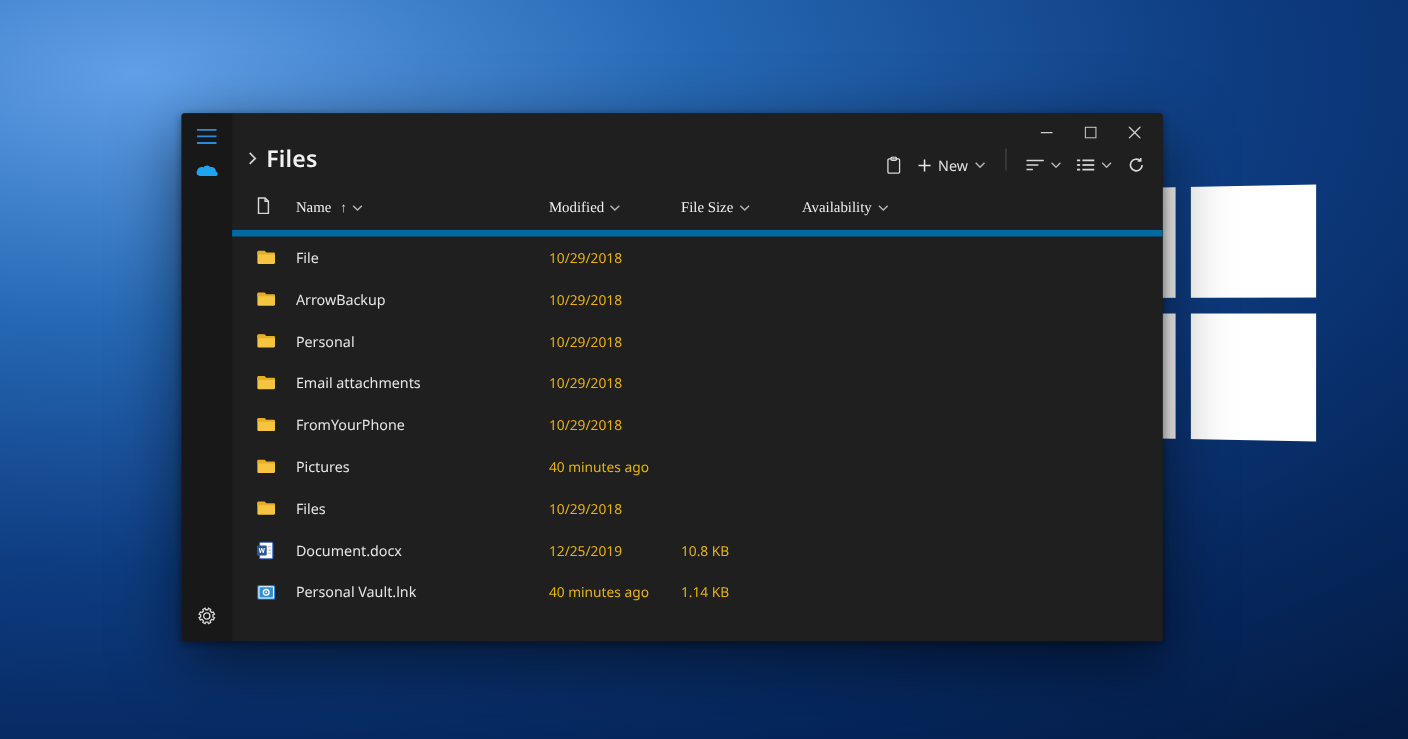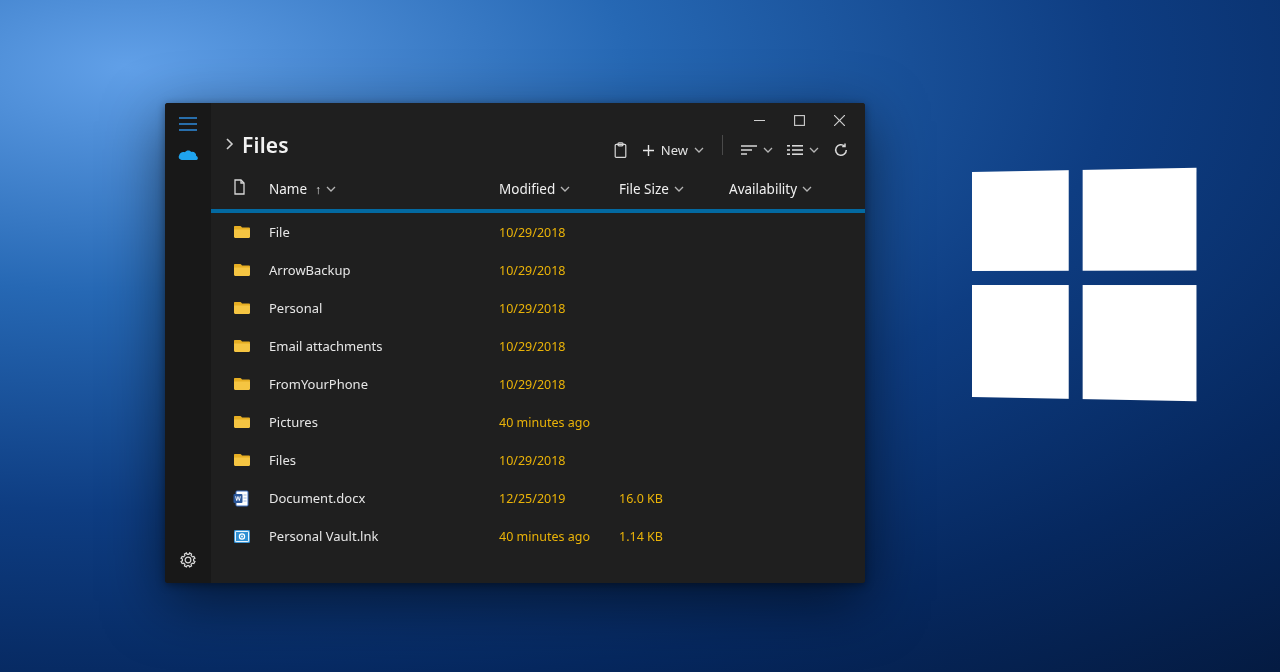--- a/index.html
+++ b/index.html
@@ -23,21 +23,21 @@
     transform: perspective(1700px) rotateY(-16deg);
     transform-origin: left center;
   }
   .win-logo .tile { background: #ffffff; }
 
   
   .app-window {
     position: absolute;
     top: 103px;
     left: 165px;
-    width: 700px;
+    width: 892px;
     height: 480px;
     background: #1f1f1f;
     border-radius: 3px;
     box-shadow: 0 18px 60px rgba(0,0,0,0.55), 0 2px 8px rgba(0,0,0,0.4);
     display: flex;
     color: #e6e6e6;
     overflow: hidden;
   }
 
   
@@ -108,23 +108,24 @@
     width: 1px; height: 20px; background: #4a4a4a; margin: 0 4px;
   }
   .caret-svg { opacity: 0.85; }
 
   
   .cols {
     display: grid;
     grid-template-columns: 36px 230px 120px 110px 1fr;
     align-items: center;
     padding: 12px 22px 10px 22px;
-    border-bottom: 4px solid #0369a1;
+    border-bottom: 6px solid #0369a1;
     color: #f0f0f0;
     font-size: 13.5px;
+    font-family: Liberation Serif, serif;
   }
   .cols .sort-arrow { font-size: 12px; margin-left: 3px; opacity: 0.9; }
   .cols .hlabel { display: flex; align-items: center; gap: 5px; }
 
   
   .rows { flex: 1; overflow: hidden; }
   .row {
     display: grid;
     grid-template-columns: 36px 230px 120px 110px 1fr;
     align-items: center;
@@ -372,21 +373,21 @@
           <div></div>
         </div>
         <div class="row">
           <div class="row-icon">
             <svg width="18" height="17" viewBox="0 0 18 17">
               <use href="#ico-word"></use>
             </svg>
           </div>
           <div>Document.docx</div>
           <div class="modified">12/25/2019</div>
-          <div class="size">16.0 KB</div>
+          <div class="size">10.8 KB</div>
           <div></div>
         </div>
         <div class="row">
           <div class="row-icon">
             <svg width="18" height="17" viewBox="0 0 18 17">
               <use href="#ico-vault"></use>
             </svg>
           </div>
           <div>Personal Vault.lnk</div>
           <div class="modified">40 minutes ago</div>

